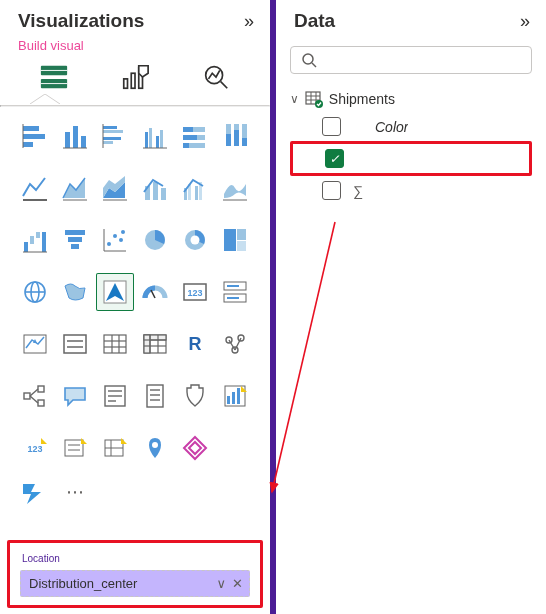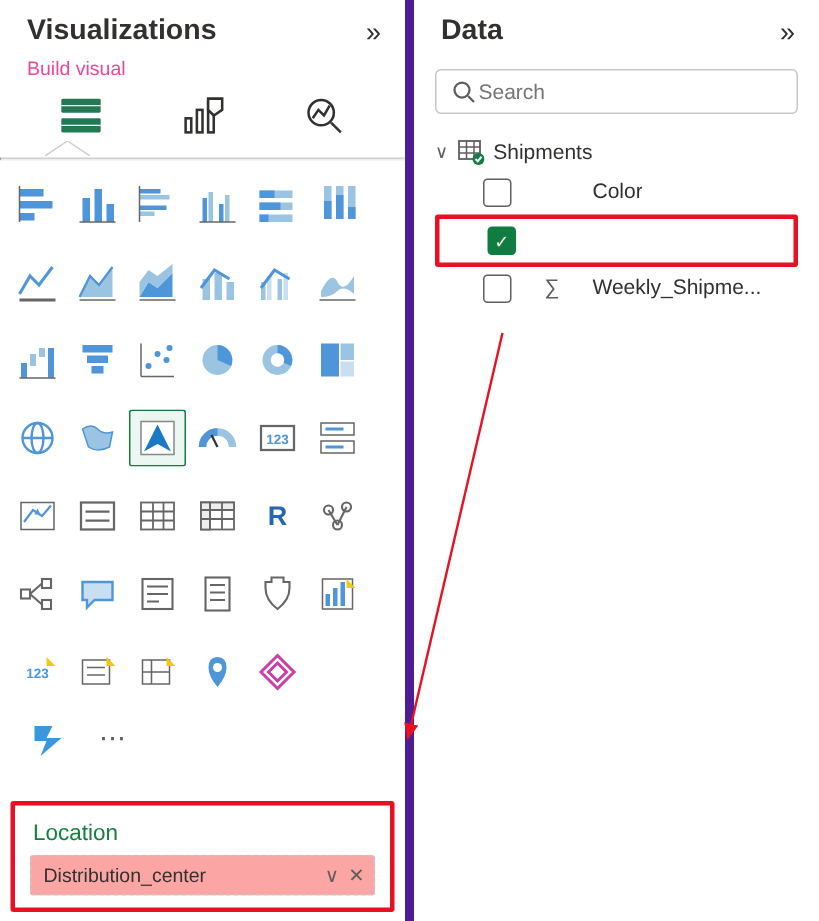--- a/index.html
+++ b/index.html
@@ -78,21 +78,21 @@
   }
   .divider {
     border-top: 1px solid #d2d0ce;
     margin: 0;
   }
   .viz-grid {
     display: grid;
     grid-template-columns: repeat(6, 38px);
     grid-auto-rows: 38px;
     gap: 14px 2px;
-    padding: 10px 14px 6px 6px;
+    padding: 10px 14px 6px 16px;
   }
   .viz-icon {
     width: 38px;
     height: 38px;
     display: flex;
     align-items: center;
     justify-content: center;
     border-radius: 2px;
   }
   .viz-icon.selected {
@@ -106,29 +106,29 @@
     padding: 0 14px 8px 14px;
   }
   .field-well {
     margin: 6px 7px 6px 7px;
     border: 3px solid #e81123;
     border-radius: 2px;
     padding: 6px 10px 8px 10px;
     background: #fff;
   }
   .well-label {
-    font-size: 15px;
-    color: #15803d;
+    font-size: 10px;
+    color: #4c1d95;
     padding: 4px 2px 6px 2px;
   }
   .field-pill {
     display: flex;
     align-items: center;
     justify-content: space-between;
-    background: #fca5a5;
+    background: #c4b5fd;
     border: 1px dashed #c8c6c4;
     border-radius: 2px;
     padding: 5px 6px 5px 8px;
     font-size: 13px;
     color: #323130;
   }
   .pill-controls { display: flex; gap: 6px; color: #605e5c; }
   .search-box {
     margin: 10px 14px 12px 14px;
     border: 1px solid #c8c6c4;
@@ -151,24 +151,26 @@
   }
   .tree-table {
     display: flex;
     align-items: center;
     gap: 6px;
     padding: 4px 0;
     font-size: 14px;
   }
   .tree-field-row {
     display: flex;
-    gap: 20px;
+    align-items: center;
+    gap: 10px;
     padding: 5px 0 5px 32px;
     font-size: 14px;
     color: #323130;
+    font-style: italic;
   }
   .tree-field-row.highlight {
     border: 3px solid #e81123;
     border-radius: 2px;
     margin-left: 0;
     padding-left: 32px;
     padding-right: 4px;
   }
   .chk {
     width: 17px;
@@ -590,21 +592,20 @@
     <div class="pane-header">
       <h2>Data</h2>
       <span class="collapse-btn">»</span>
     </div>
 
     <div class="search-box">
       <svg width="16" height="16" viewBox="0 0 16 16" fill="none" stroke="#605e5c" stroke-width="1.5">
             <circle cx="7" cy="7" r="5"></circle>
             <line x1="11" y1="11" x2="15" y2="15"></line>
           </svg>
-      <input type="text" placeholder="Search" style="">
     </div>
 
     <div class="tree">
       <div class="tree-table">
         <span style="font-size:12px;color:#605e5c">∨</span>
         <svg width="18" height="18" viewBox="0 0 18 18">
               <rect x="1" y="2" width="14" height="12" fill="none" stroke="#605e5c" stroke-width="1.2"></rect>
               <line x1="1" y1="6" x2="15" y2="6" stroke="#605e5c"></line>
               <line x1="1" y1="10" x2="15" y2="10" stroke="#605e5c"></line>
               <line x1="6" y1="2" x2="6" y2="14" stroke="#605e5c"></line>
@@ -622,21 +623,20 @@
       </div>
 
       <div class="tree-field-row highlight">
         <span class="chk checked">✓</span>
         <span class="sigma"></span>
       </div>
 
       <div class="tree-field-row">
         <span class="chk"></span>
         <span class="sigma">∑</span>
-        <span class="fname">Weekly_Shipme...</span>
       </div>
     </div>
   </div>
 
 </div>
 
 <svg class="annotation-arrow" style="left:0;top:0" width="546" height="614">
   <defs>
         <marker id="arrhd" markerWidth="8" markerHeight="8" refX="6" refY="3" orient="auto">
           <polygon points="0,0 7,3 0,6" fill="#e81123"></polygon>

